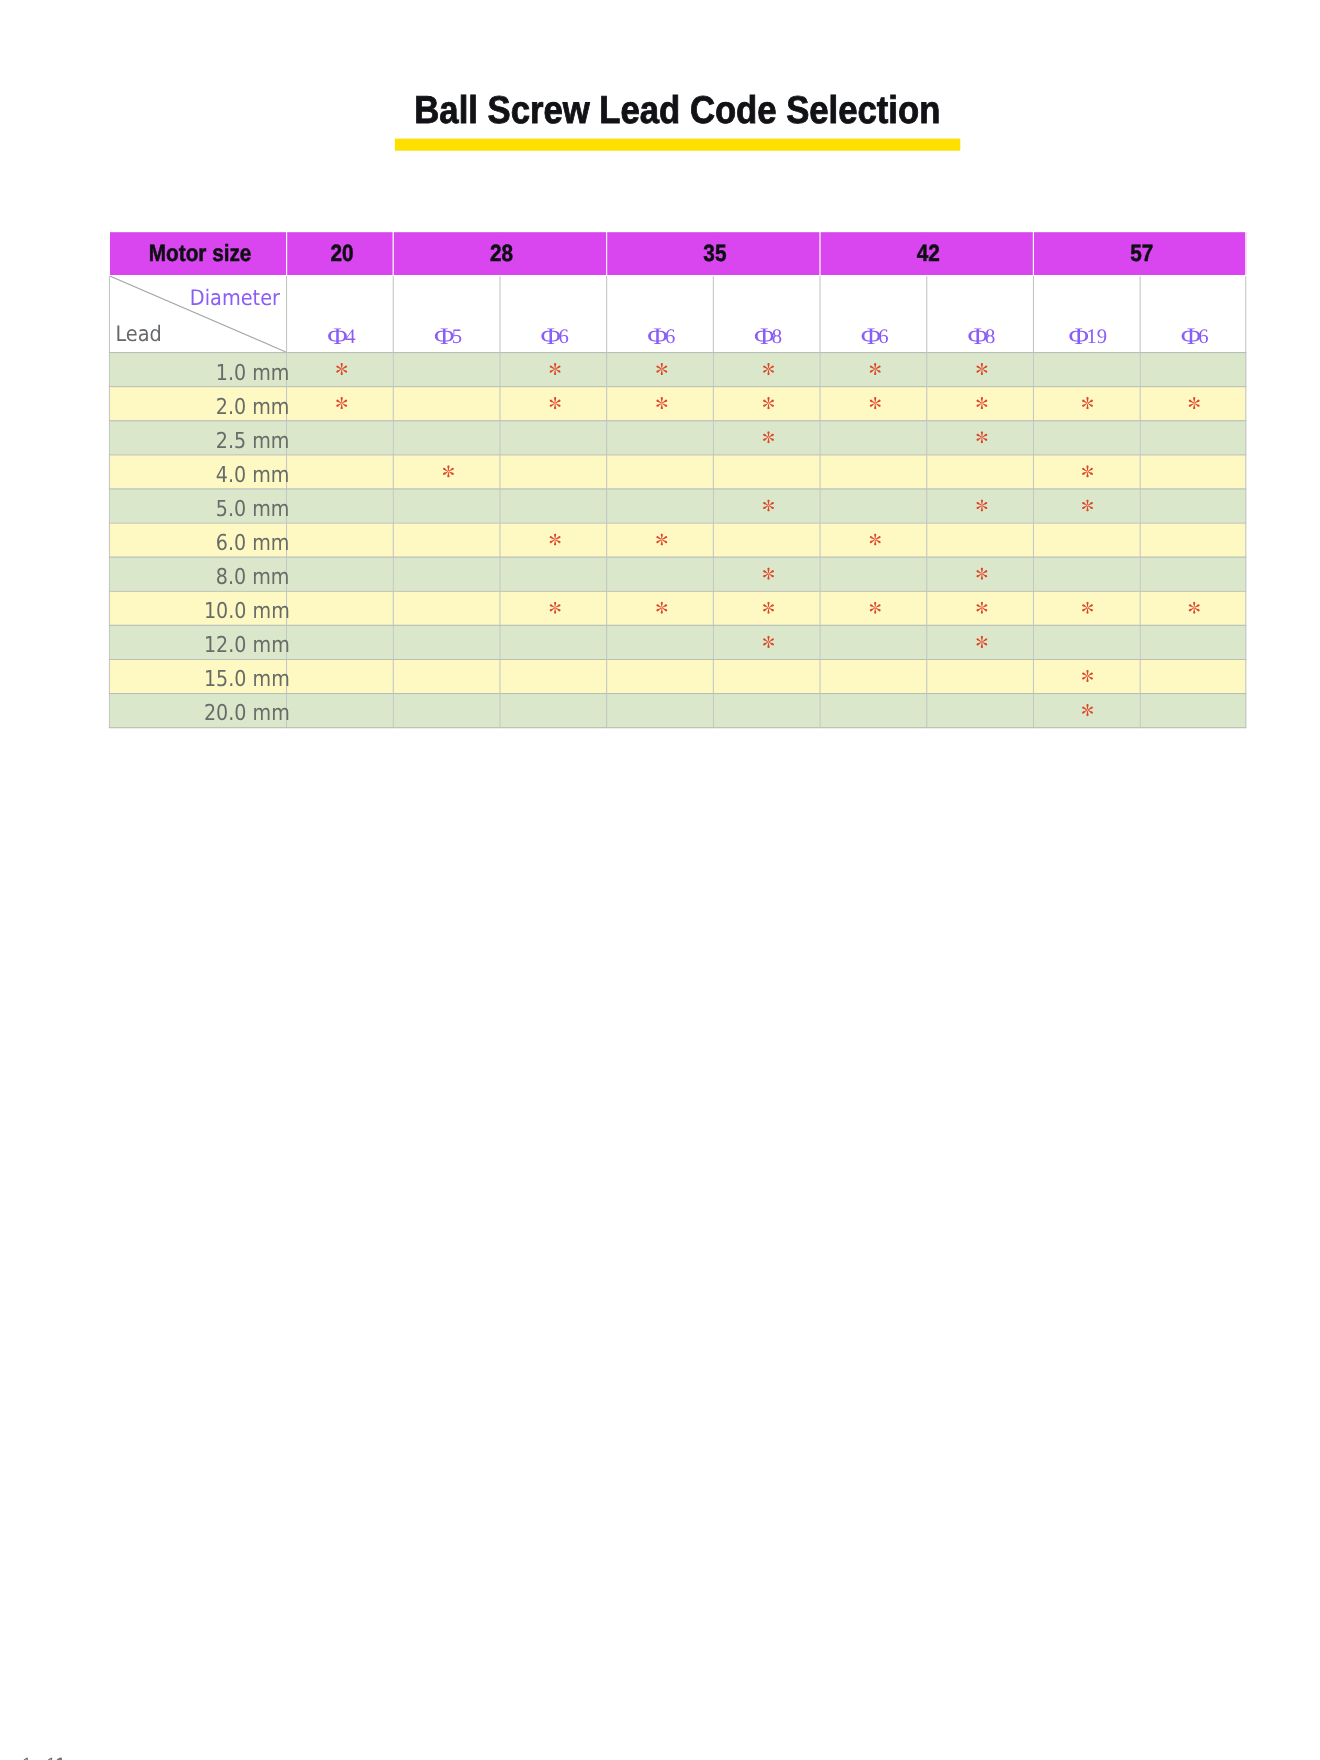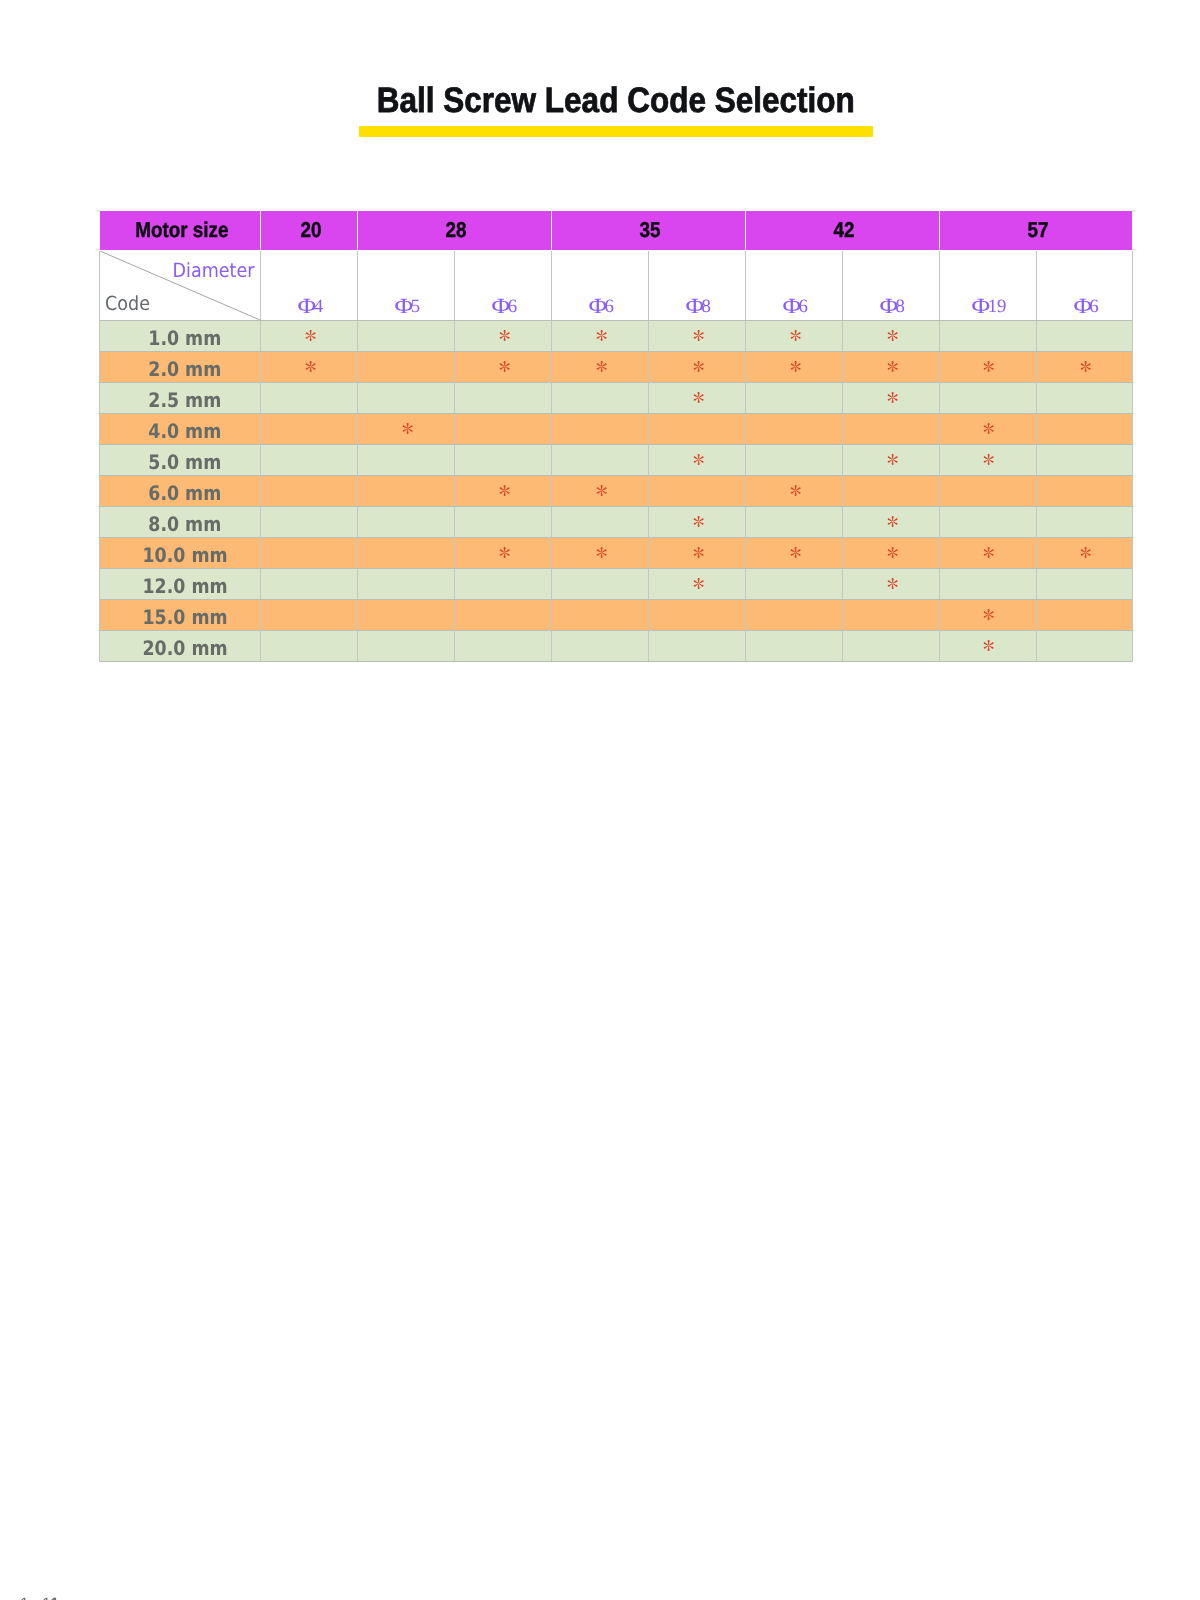--- a/index.html
+++ b/index.html
@@ -21,27 +21,27 @@
   .hdr-lbl{font-family:"Liberation Sans",sans-serif;font-weight:bold;font-size:21.4px;color:#0d0f12;
            display:inline-block;position:relative;top:1px;left:1.8px;transform:scaleX(0.882);transform-origin:center center;white-space:nowrap;line-height:1;
            -webkit-text-stroke:0.45px #0d0f12;}
 
   table.grid td.corner{position:relative;height:69px;background:#ffffff;}
   table.grid td.dia{height:69px;text-align:center;background:#ffffff;}
   .dia-lbl{font-family:Liberation Serif, serif;font-size:18.8px;color:#8b5cf6;
            display:inline-block;line-height:1;white-space:nowrap;position:relative;top:1px;left:1.2px;margin-top:40px;}
   .phi{display:inline-block;font-size:21.6px;transform:scaleX(1.18);transform-origin:left center;width:16.6px;position:relative;top:0.9px;}
 
-  table.grid td.lead{height:30.05px;text-align:center;font-weight:bold;}
+  table.grid td.lead{height:30.05px;text-align:right;}
   .lead-lbl{font-family:"DejaVu Sans Condensed","DejaVu Sans",sans-serif;font-size:20.0px;color:#676c69;
             display:inline-block;line-height:1;white-space:nowrap;position:relative;top:3.3px;left:4.6px;
             transform:scaleX(0.965);transform-origin:center center;}
   table.grid td.cell{height:30.05px;text-align:center;}
   table.grid tr.alt td{background:#dae7ca;}
-  table.grid tr.plain td{background:#fdba74;}
+  table.grid tr.plain td{background:#fef9c3;}
 
   .star{display:inline-block;width:11.3px;height:11.1px;position:relative;top:1.6px;left:1.6px;fill:#dd4528;}
 
   .corner-diag{position:absolute;left:0;top:0;width:100%;height:100%;}
   .corner-dia-lbl{position:absolute;right:5.5px;top:10.5px;font-family:"DejaVu Sans Condensed","DejaVu Sans",sans-serif;font-size:19.5px;color:#8b5cf6;line-height:1;}
   .corner-lead-lbl{position:absolute;left:5px;top:43.5px;font-family:"DejaVu Sans Condensed","DejaVu Sans",sans-serif;font-size:19.5px;color:#65696c;line-height:1;}
 
   .footer-cut{position:absolute;left:0;top:1580px;width:120px;height:20px;overflow:hidden;}
   .footer-cut span{position:absolute;top:15.6px;font-family:"Liberation Sans",sans-serif;font-size:15px;line-height:1;color:#6f6f6f;white-space:nowrap;}
 </style>
@@ -80,21 +80,21 @@
           <th class="msgrp" colspan="2"><span class="hdr-lbl">35</span></th>
           <th class="msgrp" colspan="2"><span class="hdr-lbl">42</span></th>
           <th class="msgrp" colspan="2"><span class="hdr-lbl">57</span></th>
         </tr>
         <tr>
           <td class="corner">
             <svg class="corner-diag" viewBox="0 0 160 71" preserveAspectRatio="none">
               <line x1="0" y1="0" x2="160" y2="71" stroke="#a3a7a4" stroke-width="1" vector-effect="non-scaling-stroke"></line>
             </svg>
             <span class="corner-dia-lbl">Diameter</span>
-            <span class="corner-lead-lbl">Code</span>
+            <span class="corner-lead-lbl">Lead</span>
           </td>
           <td class="dia"><span class="dia-lbl"><span class="phi">Φ</span><span class="dia-num">4</span></span></td>
           <td class="dia"><span class="dia-lbl"><span class="phi">Φ</span><span class="dia-num">5</span></span></td>
           <td class="dia"><span class="dia-lbl"><span class="phi">Φ</span><span class="dia-num">6</span></span></td>
           <td class="dia"><span class="dia-lbl"><span class="phi">Φ</span><span class="dia-num">6</span></span></td>
           <td class="dia"><span class="dia-lbl"><span class="phi">Φ</span><span class="dia-num">8</span></span></td>
           <td class="dia"><span class="dia-lbl"><span class="phi">Φ</span><span class="dia-num">6</span></span></td>
           <td class="dia"><span class="dia-lbl"><span class="phi">Φ</span><span class="dia-num">8</span></span></td>
           <td class="dia"><span class="dia-lbl"><span class="phi">Φ</span><span class="dia-num">19</span></span></td>
           <td class="dia"><span class="dia-lbl"><span class="phi">Φ</span><span class="dia-num">6</span></span></td>

